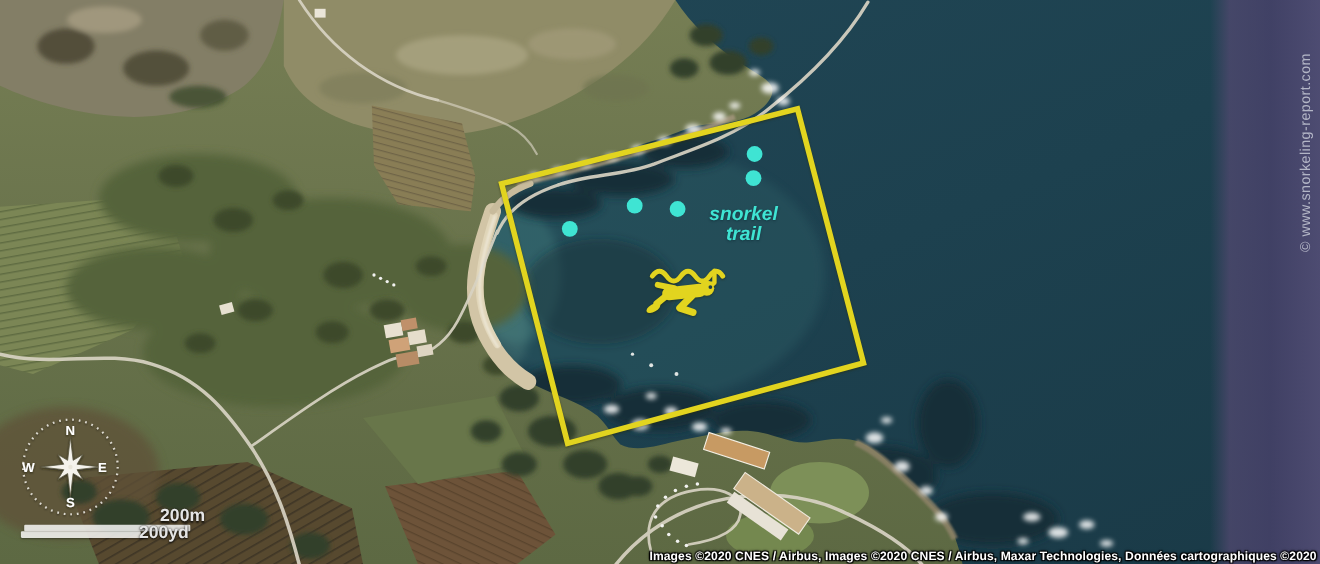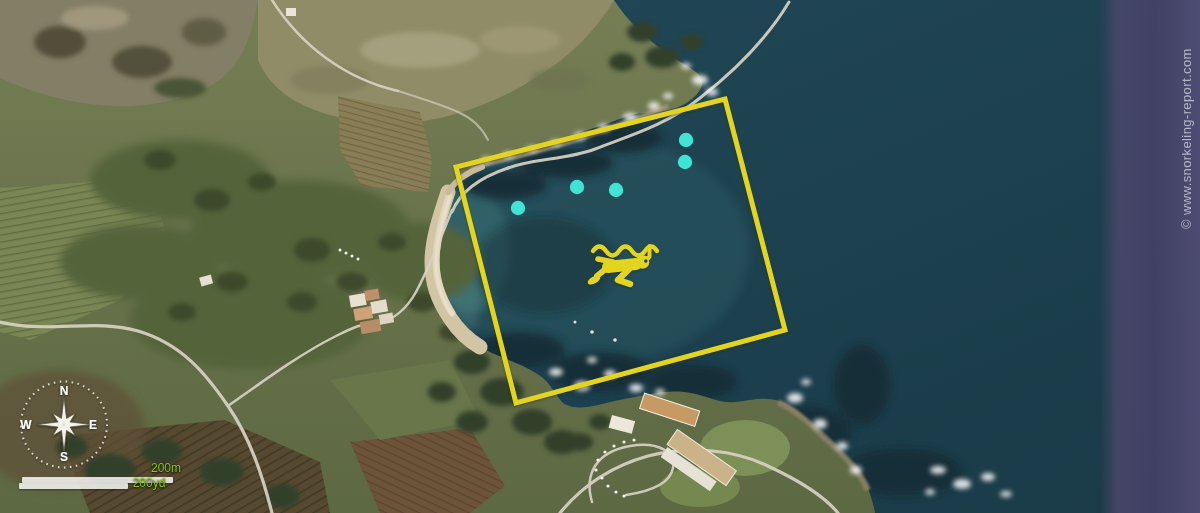--- a/index.html
+++ b/index.html
@@ -13,21 +13,21 @@
   .lbl span{display:block;}
   .beach-label{
     left:340px;top:240px;width:132px;font-size:17px;line-height:15px;color:#ffffff;
     text-shadow:0 1px 3px rgba(0,0,0,.8),0 0 2px rgba(0,0,0,.55);
   }
   .trail-label{
     left:611px;top:185px;width:130px;font-size:17.5px;line-height:18px;color:#3fe4d3;
     text-shadow:0 1px 2px rgba(0,30,40,.45);
   }
   .scale-label{
-    position:absolute;font-weight:normal;font-size:12px;color:#84cc16;text-align:center;
+    position:absolute;font-weight:bold;font-size:16px;color:#e5e5e5;text-align:center;
     text-shadow:0 1px 2px rgba(0,0,0,.85),0 0 2px rgba(0,0,0,.6);
   }
   .scale-m{left:136px;top:461px;width:60px;}
   .scale-yd{left:118px;top:476px;width:62px;}
   .scale-bar{position:absolute;background:rgba(255,255,255,.82);height:6px;border-radius:1px;
     box-shadow:0 1px 2px rgba(0,0,0,.35);}
   .bar-m{left:22px;top:477px;width:151px;}
   .bar-yd{left:19px;top:483px;width:109px;}
   .watermark{
     position:absolute;left:1076px;top:110px;width:222px;height:16px;
@@ -335,22 +335,27 @@
       <g font-size="12" font-weight="bold" fill="#ffffff" text-anchor="middle" font-family="Liberation Sans, sans-serif">
         <text x="64" y="395">N</text>
         <text x="93" y="429">E</text>
         <text x="64" y="461">S</text>
         <text x="26" y="429">W</text>
       </g>
     </g>
   </svg>
 
 
+  <div class="lbl trail-label">
+    <span>snorkel</span>
+    <span>trail</span>
+  </div>
 
   <div class="scale-bar bar-m"></div>
   <div class="scale-bar bar-yd"></div>
   <div class="scale-label scale-m">200m</div>
   <div class="scale-label scale-yd">200yd</div>
 
   <div class="watermark">© www.snorkeling-report.com</div>
 
+  <div class="attribution">Images ©2020 CNES / Airbus, Images ©2020 CNES / Airbus, Maxar Technologies, Données cartographiques ©2020</div>
 
 </div>
 
 </body></html>

